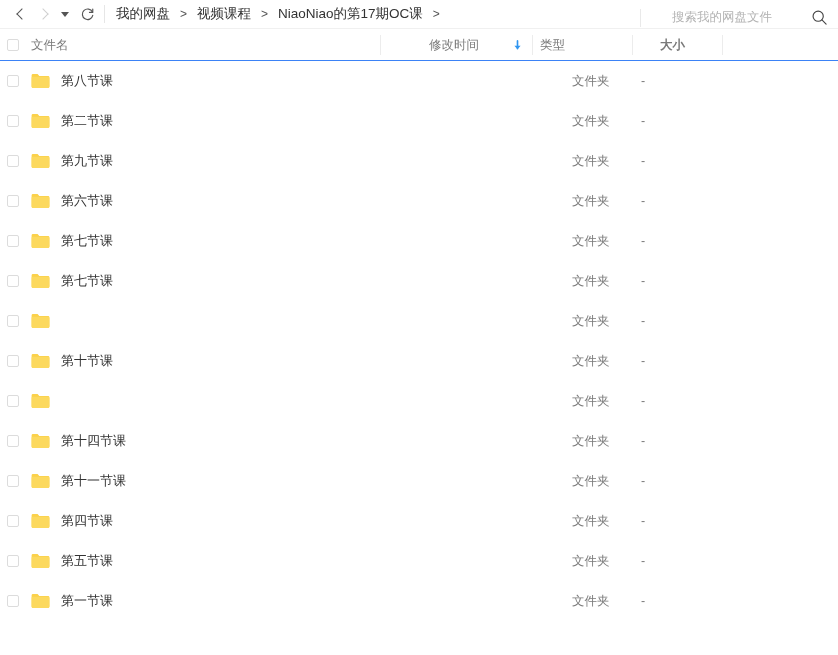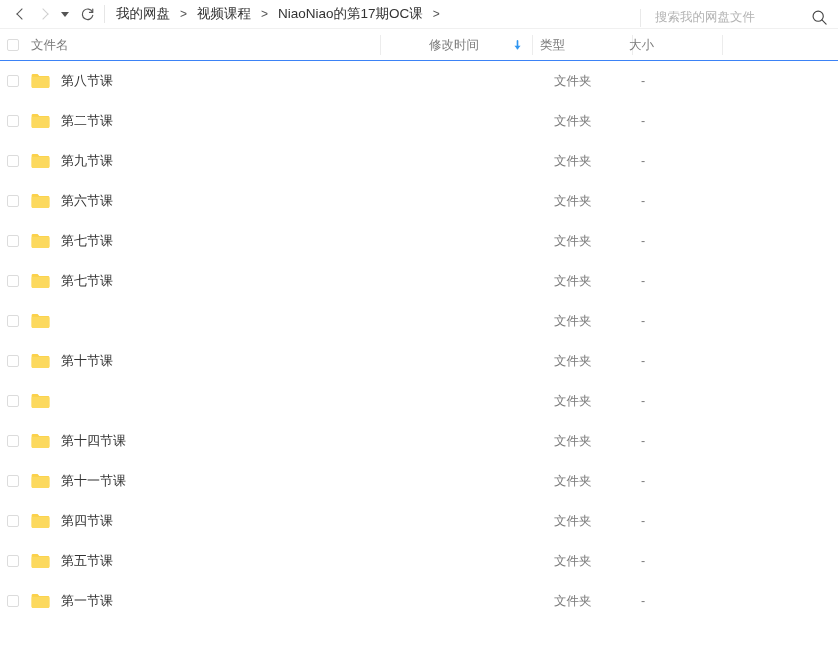--- a/index.html
+++ b/index.html
@@ -79,21 +79,21 @@
     width: 1px; height: 18px;
     background: #e9e9e9;
   }
   .search-input {
     border: 0; outline: 0;
     background: transparent;
     font-family: Liberation Mono, monospace;
     font-size: 12.5px;
     color: #333;
     width: 160px;
-    margin-left: 15px;
+    margin-left: 32px;
     padding: 0;
   }
   .search-input::placeholder { color: #b3b3b3; }
   .search-icon {
     position: absolute;
     right: 10px; top: 9px;
     width: 17px; height: 17px;
     cursor: pointer;
   }
 
@@ -145,21 +145,21 @@
     font-size: 13px; color: #333333;
     max-width: 320px; overflow: hidden; white-space: nowrap;
     cursor: pointer;
   }
   .ftime {
     position: absolute; left: 393px; top: 0; height: 40px;
     display: flex; align-items: center;
     font-size: 12.5px; color: #7a7a7a;
   }
   .ftype {
-    position: absolute; left: 554px; top: 0; height: 40px;
+    position: absolute; left: 572px; top: 0; height: 40px;
     display: flex; align-items: center;
     font-size: 12.5px; color: #7a7a7a;
   }
   .fsize {
     position: absolute; left: 641px; top: 0; height: 40px;
     display: flex; align-items: center;
     font-size: 12.5px; color: #7a7a7a;
   }
 </style>
 </head>
@@ -217,21 +217,21 @@
   <div class="hcell" style="left:393px;margin-left:36px;">修改时间</div>
   <svg class="sort-arrow" viewBox="0 0 12 12">
     <path d="M6 1 L6 9.5" stroke="#2f95f0" stroke-width="1.8" stroke-linecap="round"></path>
     <path d="M2.6 6.2 L6 10 L9.4 6.2 Z" fill="#2f95f0"></path>
   </svg>
 
   <div class="vdiv" style="left:532px;"></div>
   <div class="hcell" style="left:540px;">类型</div>
 
   <div class="vdiv" style="left:632px;"></div>
-  <div class="hcell" style="left:629px;">大小</div>
+  <div class="hcell" style="left:660px;font-weight:bold;">大小</div>
 
   <div class="vdiv" style="left:722px;"></div>
 </div>
 
 <div class="file-list" id="file-list">
   <div class="row">
     <div class="row-cb">
       <div class="cb"></div>
     </div>
     <svg class="folder-icon" viewBox="0 0 19 16">

